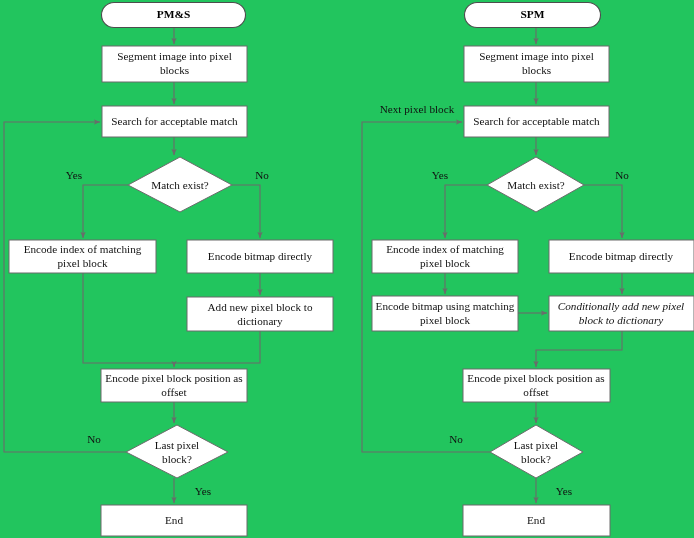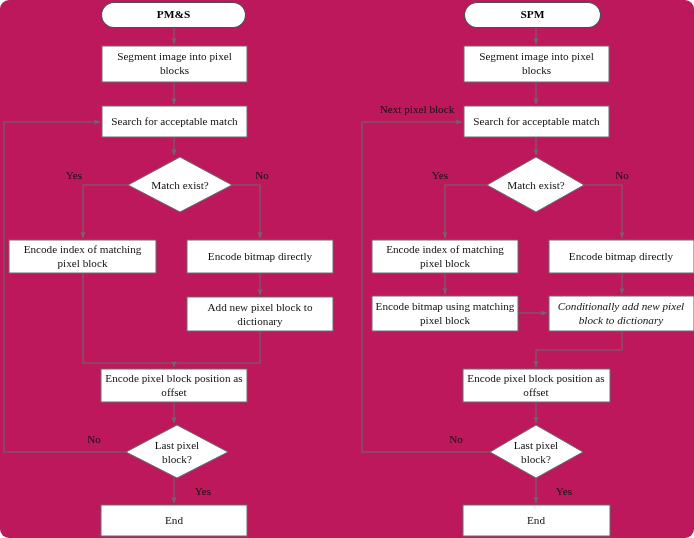--- a/index.html
+++ b/index.html
@@ -4,24 +4,23 @@
 <style>
   html, body {
     margin: 0;
     padding: 0;
     background: #ffffff;
   }
   #page {
     position: relative;
     width: 694px;
     height: 538px;
-    background: #be185d;
+    background: #22c55e;
     font-family: "Liberation Serif", "DejaVu Serif", serif;
     overflow: hidden;
-    border-radius: 9px;
   }
   svg.flow {
     position: absolute;
     left: 0;
     top: 0;
     width: 694px;
     height: 538px;
   }
   .node-rect {
     fill: #ffffff;

